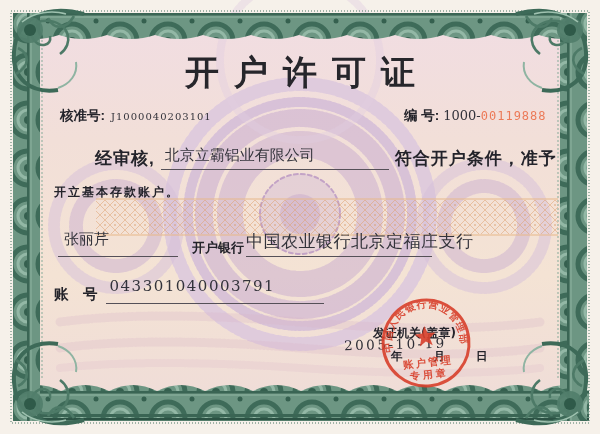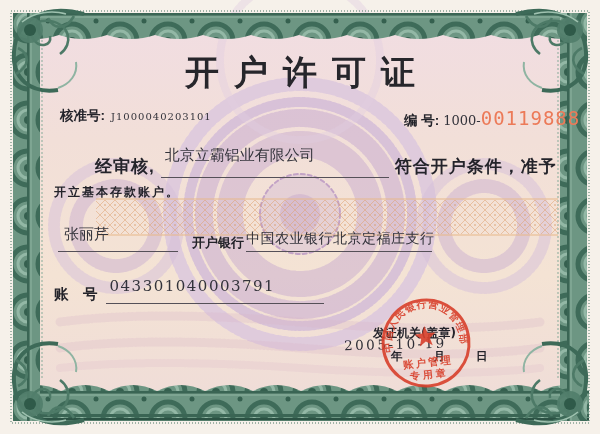--- a/index.html
+++ b/index.html
@@ -17,37 +17,37 @@
     font-size:34px; letter-spacing:15px; text-indent:15px; color:#26262b;
   }
   .lbl { font-weight:700; font-family:"Liberation Sans", sans-serif; }
   .val { font-family:"DejaVu Serif", serif; color:#33333b; }
 
   .approval { left:60px; top:107px; font-size:13.5px; }
   .approval .val { font-size:10px; margin-left:6px; letter-spacing:1px; }
 
   .serial { left:404px; top:107px; font-size:13.5px; }
   .serial .val { font-size:13px; margin-left:4px; }
-  .serial .red { font-family:"DejaVu Sans Mono", monospace; font-size:19px; color:#ec7a58; letter-spacing:1px; }
+  .serial .red { font-family:"DejaVu Sans Mono", monospace; font-size:12px; color:#ec7a58; letter-spacing:1px; }
 
   .row1 { left:95px; top:144px; font-size:17px; display:flex; align-items:flex-end; }
   .row1 .lbl { letter-spacing:1px; }
   .fill { display:inline-block; border-bottom:1.2px solid #555058; }
   .fill i { font-style:normal; display:inline-block; }
-  .company { width:228px; margin:0 6px; padding:0 0 12px 4px; }
+  .company { width:228px; margin:0 6px; padding:0 0 4px 4px; }
   .company i { font-size:15px; }
 
   .row2 { left:54px; top:184px; font-size:12px; letter-spacing:2px; }
 
   .row3 { left:54px; top:230px; font-size:13px; display:flex; align-items:flex-end; }
   .repname { width:120px; margin:0 4px; padding:0 0 2px 6px; }
   .repname i { font-size:15px; transform:translateY(-5px); }
   .banklbl { margin-left:10px; }
   .bankname { width:186px; margin-left:2px; padding:0 0 3px 0; }
-  .bankname i { font-size:14px; letter-spacing:0.5px; }
+  .bankname i { font-size:17px; letter-spacing:0.5px; }
 
   .row4 { left:54px; top:281px; font-size:14.5px; display:flex; align-items:flex-end; }
   .acctno { width:218px; margin-left:8px; padding:0 0 4px 4px; }
   .acctno i { font-size:15px; letter-spacing:1.5px; transform:translateY(-4px); }
 
   .authority { left:373px; top:325px; font-size:12px; font-weight:700; }
   .issuedate { left:344px; top:336px; font-family:"DejaVu Serif", serif; font-size:13.5px;
                letter-spacing:2.5px; color:#2e2e36; transform:rotate(-1.5deg); }
   .ymd { left:391px; top:349px; font-size:11.5px; font-weight:700; }
   .ymd span { margin-right:27px; }

